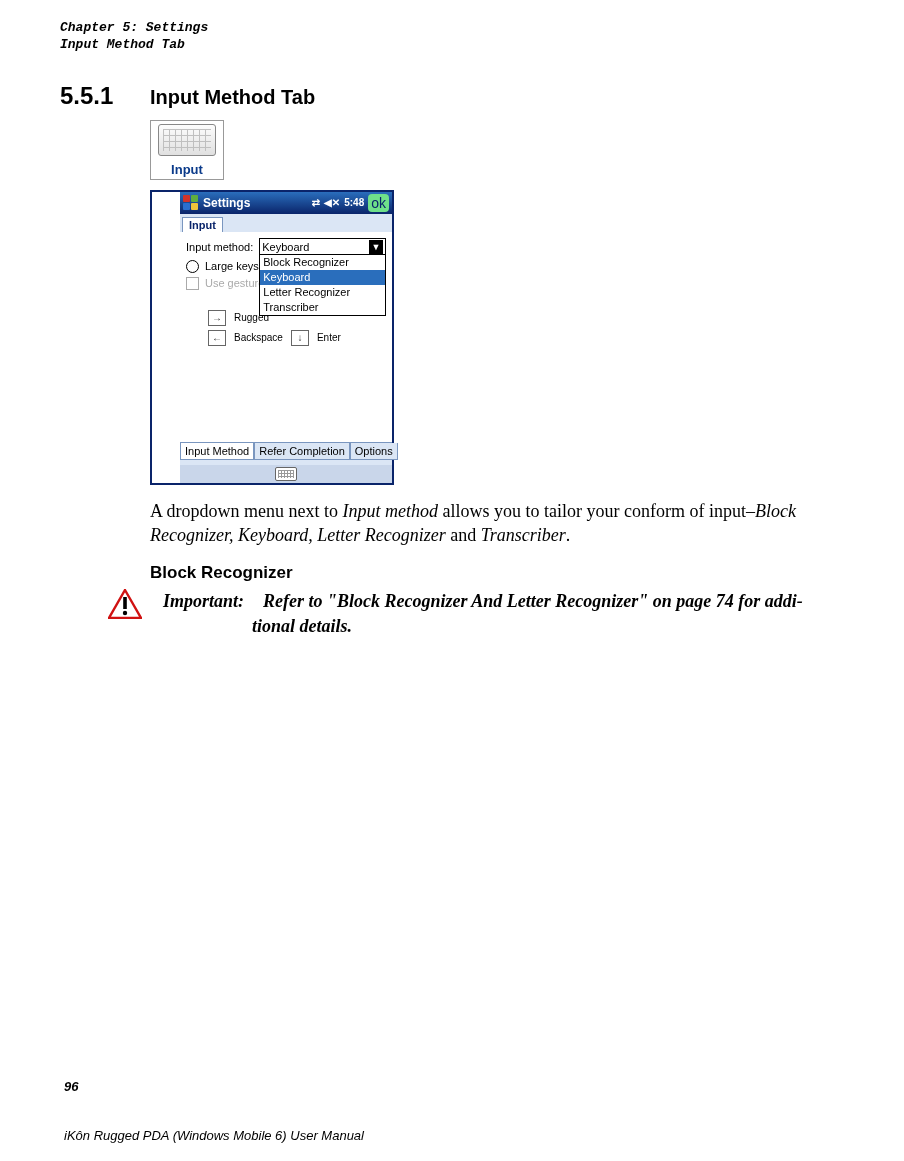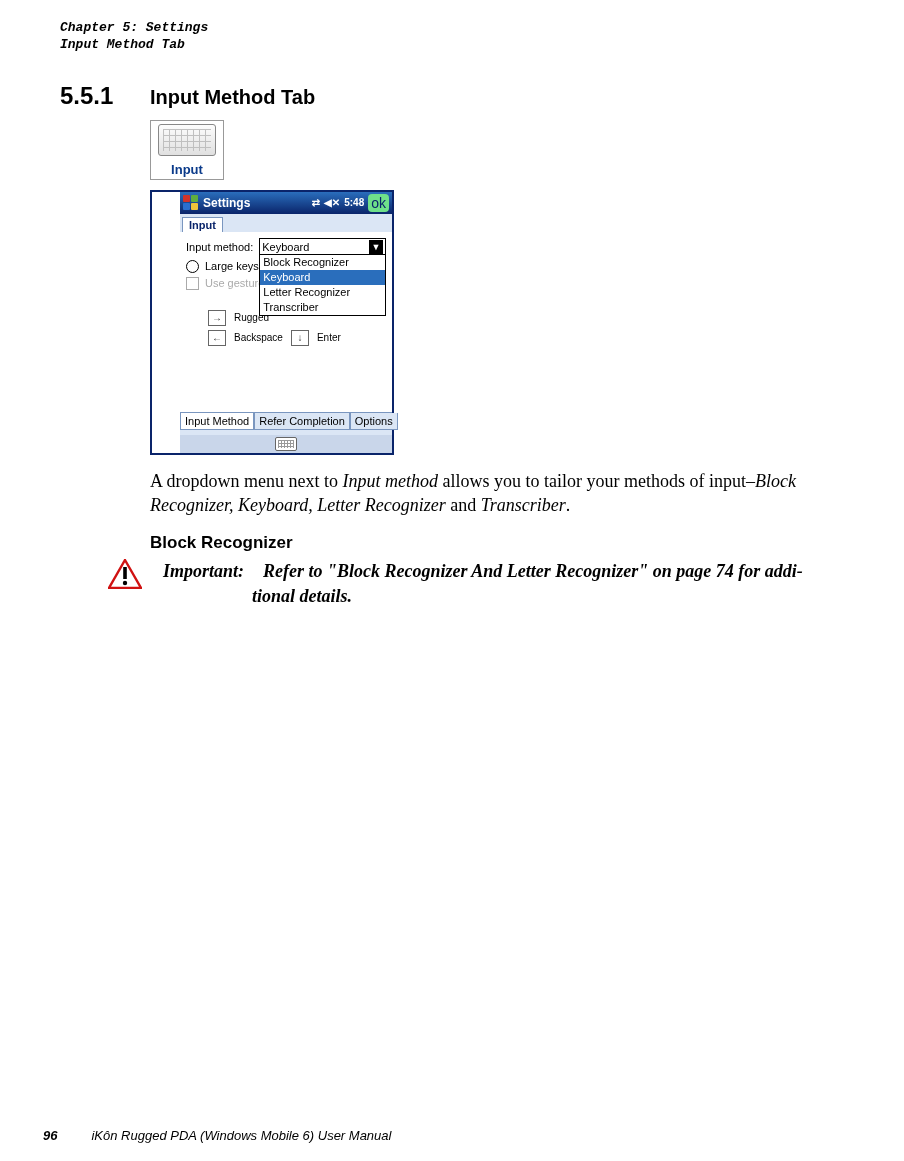--- a/index.html
+++ b/index.html
@@ -147,21 +147,21 @@
     background: #ffffff;
     border: 1px solid #7a96bf;
     border-bottom: none;
     color: #0a246a;
     font-weight: bold;
     font-size: 11px;
   }
   .panel {
     padding: 6px 6px 8px 6px;
     position: relative;
-    height: 180px;
+    height: 210px;
     box-sizing: border-box;
     background: #fff;
   }
   .row1 {
     display:flex;
     align-items:center;
     gap:6px;
     margin-bottom: 4px;
   }
   .dropdown {
@@ -284,28 +284,29 @@
     font-size: 18px;
     font-style: italic;
     font-weight: bold;
     line-height: 1.35;
   }
   .callout-label { display:inline-block; width:100px;margin-left:11px; }
 
   
   .footer {
     position: absolute;
-    left: 43px;
+    left: 64px;
     bottom: 18px;
     font-family: "Trebuchet MS", Verdana, sans-serif;
     font-style: italic;
     font-size: 13px;
     display:flex;
-    align-items:center;
+    align-items:flex-start;
     gap: 34px;
+    flex-direction: column;
   }
   .footer-page { font-weight: bold; }
 </style>
 </head>
 <body>
 
 <div class="page">
 
   <div class="running-head">
     <div>Chapter 5: Settings</div>
@@ -392,21 +393,21 @@
         <div class="bottom-tab">Refer Completion</div>
         <div class="bottom-tab">Options</div>
       </div>
 
       <div class="sip-bar">
         <span class="sip-kb"></span>
       </div>
     </div>
 
     <p class="body-p">
-      <span>A dropdown menu next to </span><span class="italic">Input method</span><span> allows you to tailor your methods of input–</span><span class="italic">Block Recognizer, Keyboard, Letter Recognizer</span><span> and </span><span class="italic">Transcriber</span><span>.</span>
+      <span>A dropdown menu next to </span><span class="italic">Input method</span><span> allows you to tailor your conform of input–</span><span class="italic">Block Recognizer, Keyboard, Letter Recognizer</span><span> and </span><span class="italic">Transcriber</span><span>.</span>
     </p>
 
     <div class="subhead">Block Recognizer</div>
 
   </div>
 
   <div class="callout">
     <div class="warn-icon">
       <svg class="warn-svg" viewBox="0 0 34 30">
         <polygon points="17,1 33,29 1,29" fill="none" stroke="#d01212" stroke-width="2.4"></polygon>

